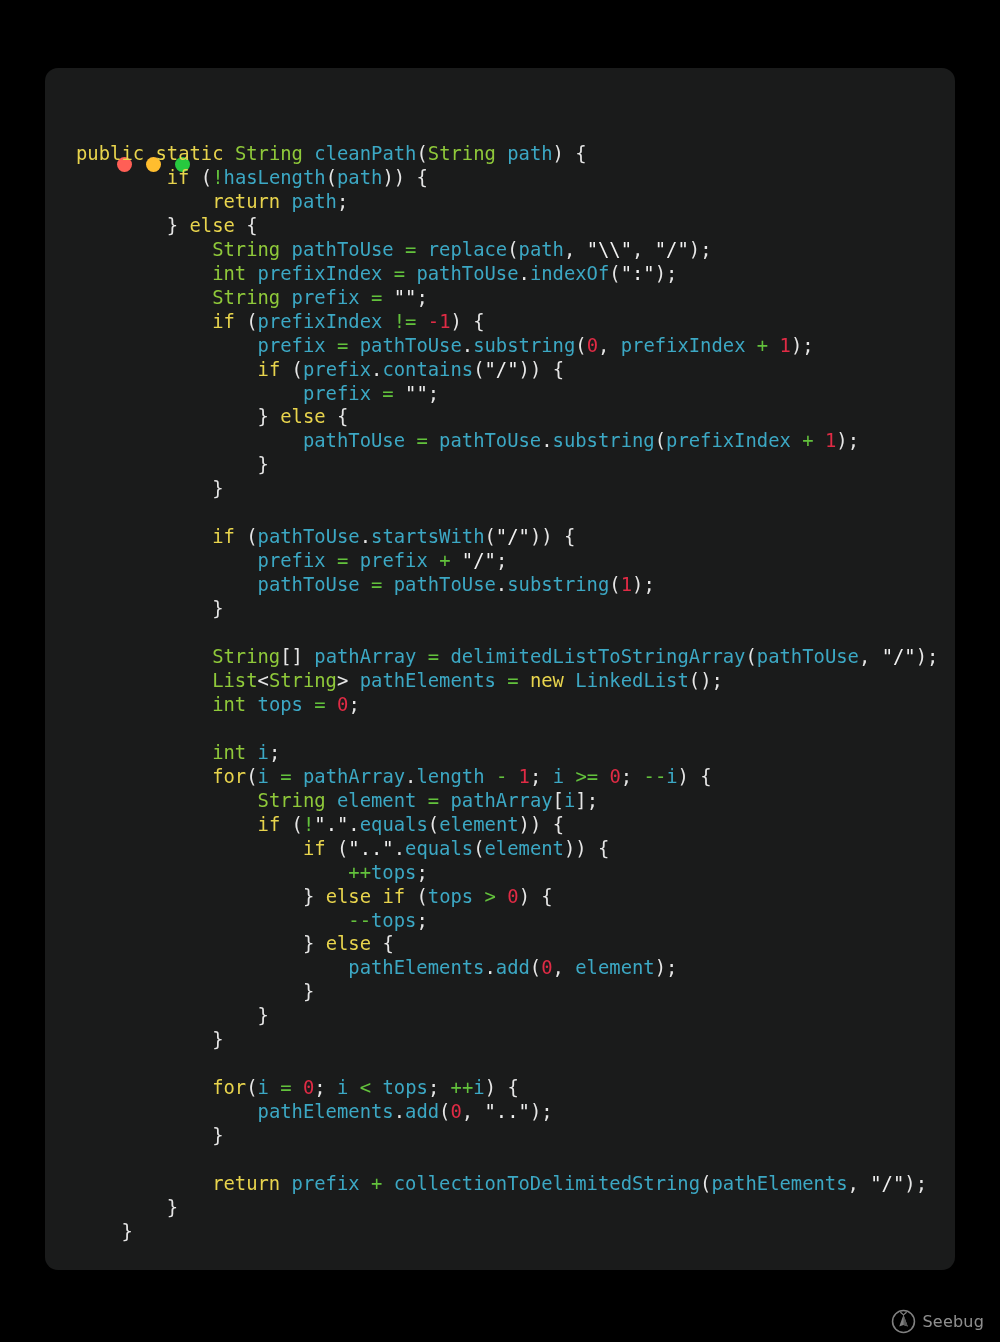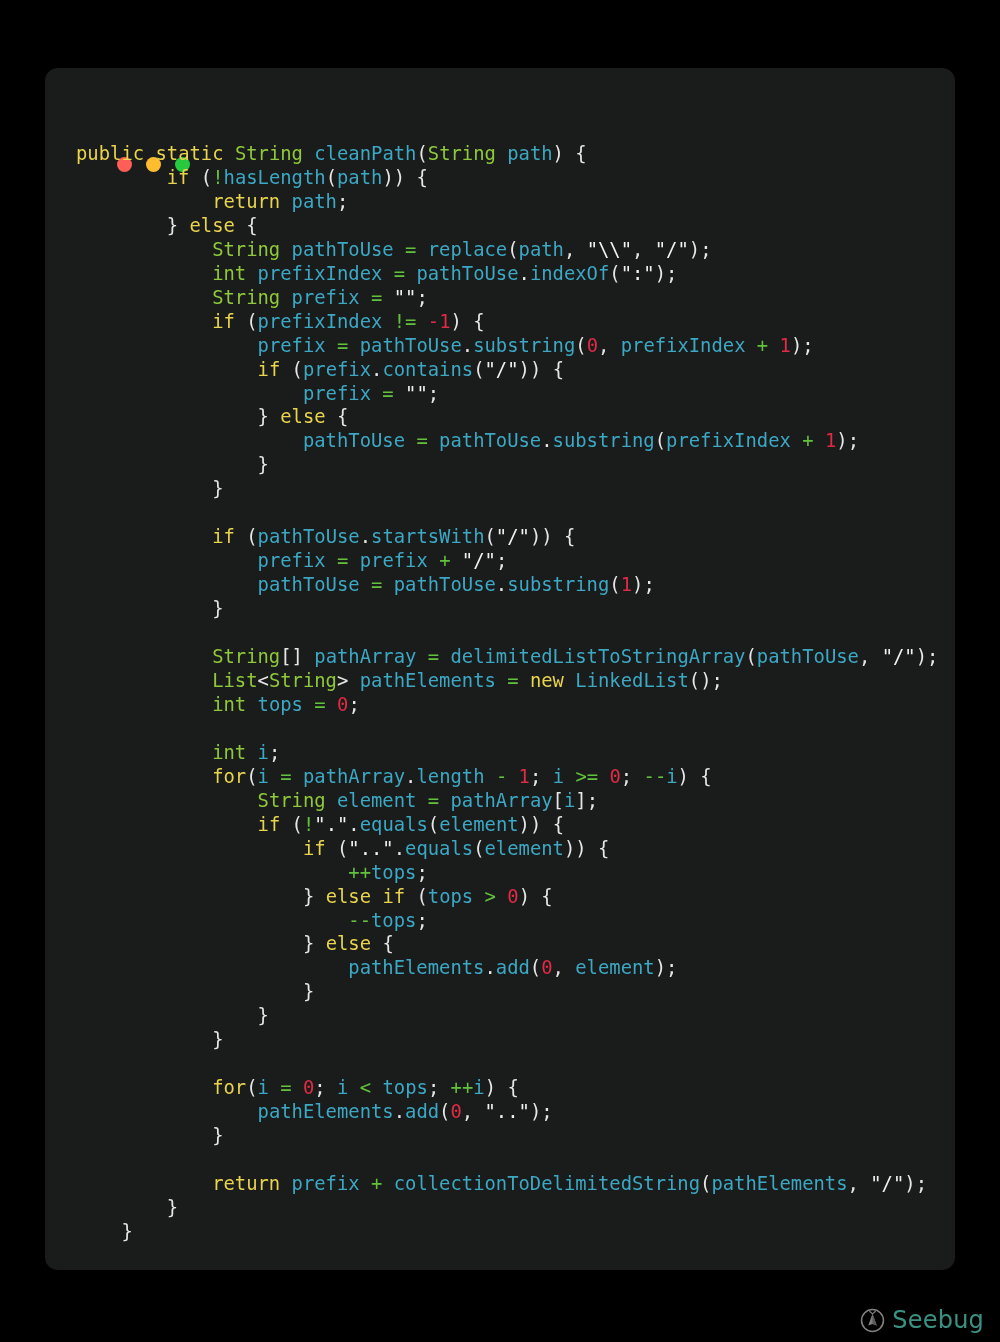--- a/index.html
+++ b/index.html
@@ -82,22 +82,22 @@
     right: 16px;
     bottom: 8px;
     display: flex;
     align-items: center;
     gap: 7px;
     opacity: 0.62;
   }
   #watermark svg { display:block; }
   #watermark-text {
     font-family: "DejaVu Sans", sans-serif;
-    font-size: 24px;
-    color: #5eead4;
+    font-size: 16px;
+    color: #e5e5e5;
     letter-spacing: 0.2px;
   }
 </style>
 <style>.kw{color:#e8d44d;}.typ{color:#8fc93a;}.id{color:#3ca8c4;}.num{color:#e02b45;}.str{color:#f2f2f2;}.op{color:#63c23c;}.pun{color:#e6e6e6;}#code{color:#e6e6e6;}</style></head>
 <body>
 
 <div id="page" style="background: rgb(0, 0, 0);">
 
   <div id="code-window" style="background: rgb(26, 27, 27);">
 

